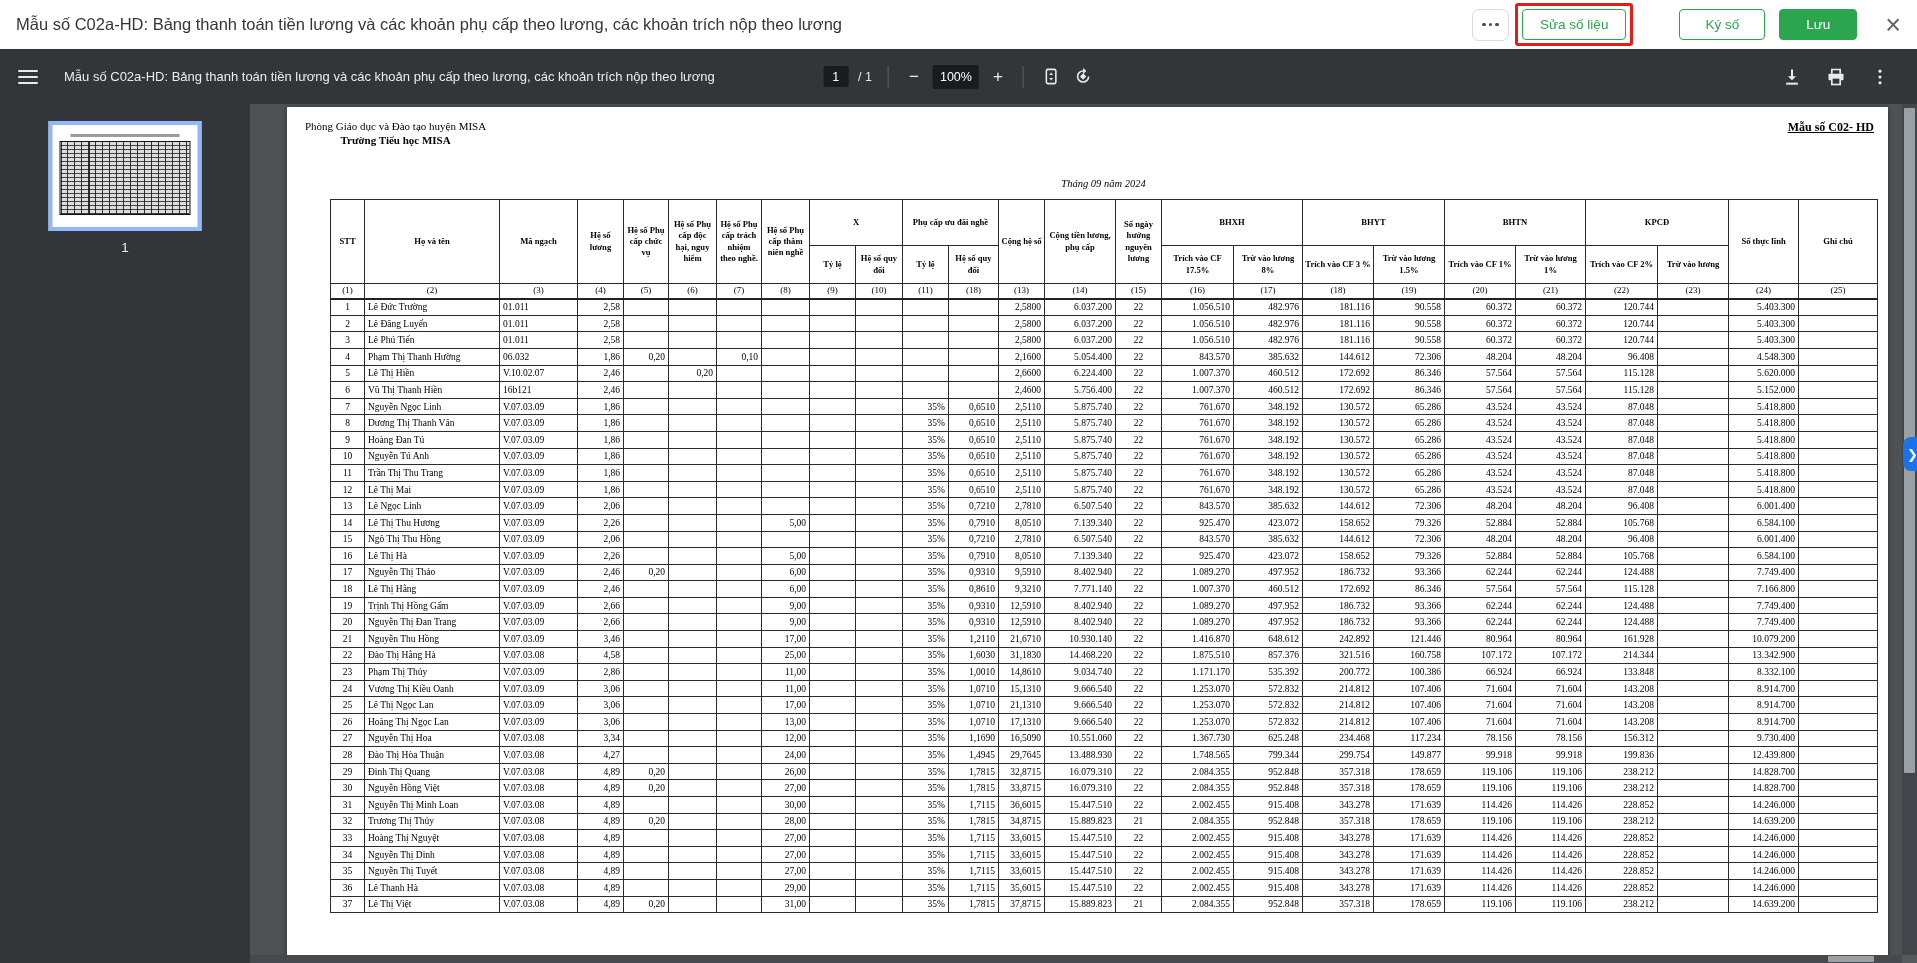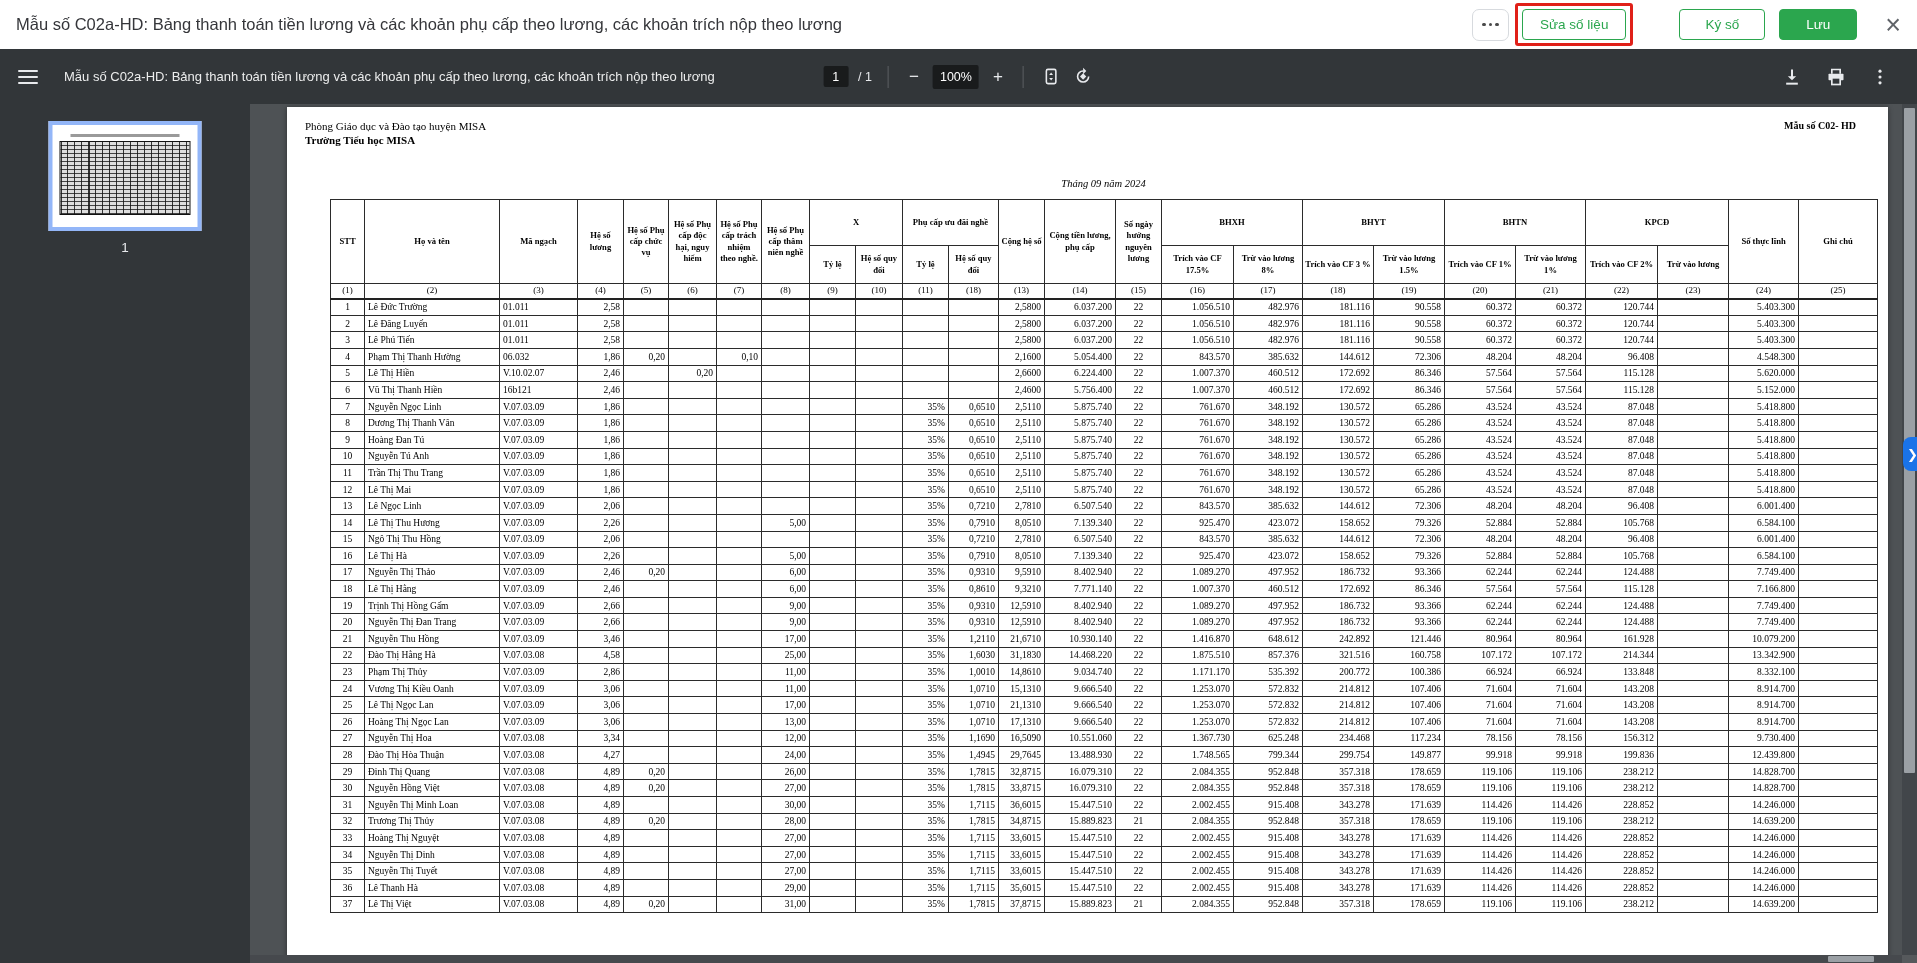--- a/index.html
+++ b/index.html
@@ -50,23 +50,23 @@
     background:
       repeating-linear-gradient(90deg, rgba(20,20,20,.85) 0 1px, transparent 1px 7px),
       repeating-linear-gradient(0deg, rgba(20,20,20,.8) 0 1px, rgba(120,120,120,.25) 1px 4px);
     border:1px solid #111; }
   .thumb-titleline { position:absolute; left:18px; right:18px; top:9px; height:3px; background:#9a9a9a; }
   .thumb-label { margin-top:9px; text-align:center; color:#e8eaed; font-size:13.5px; }
 
   .doc-area { flex:1; position:relative; background:#4e5255; overflow:hidden; }
   .page { position:absolute; left:37px; top:3px; width:1601px; height:900px; background:#fff;
     box-shadow:0 1px 5px rgba(0,0,0,.45); font-family:"Liberation Serif", serif; color:#000; }
-  .org { position:absolute; left:18px; top:13px; font-size:11px; line-height:13.5px; }
+  .org { position:absolute; left:18px; top:13px; font-size:11px; line-height:13.5px;text-align:center; }
   .org-line2 { font-weight:bold; }
-  .form-no { position:absolute; right:32px; top:13px; font-size:10px; font-weight:bold; }
+  .form-no { position:absolute; right:14px; top:13px; font-size:12px; font-weight:bold;text-decoration:underline; }
   .doc-title { position:absolute; left:43px; width:1547px; top:52px; text-align:center;
     font-size:13.5px; font-weight:bold; }
   .doc-subtitle { position:absolute; left:43px; width:1547px; top:71px; text-align:center;
     font-size:10.5px; font-style:italic; }
 
   table.salary { position:absolute; left:43px; top:92px; border-collapse:collapse; table-layout:fixed;
     width:1547px; background:#fff; }
   table.salary th, table.salary td { border:1px solid #2b2b2b; }
   table.salary thead th { font-weight:bold; font-size:8.6px; text-align:center; vertical-align:middle;
     padding:1px 2px; line-height:1.3; }

